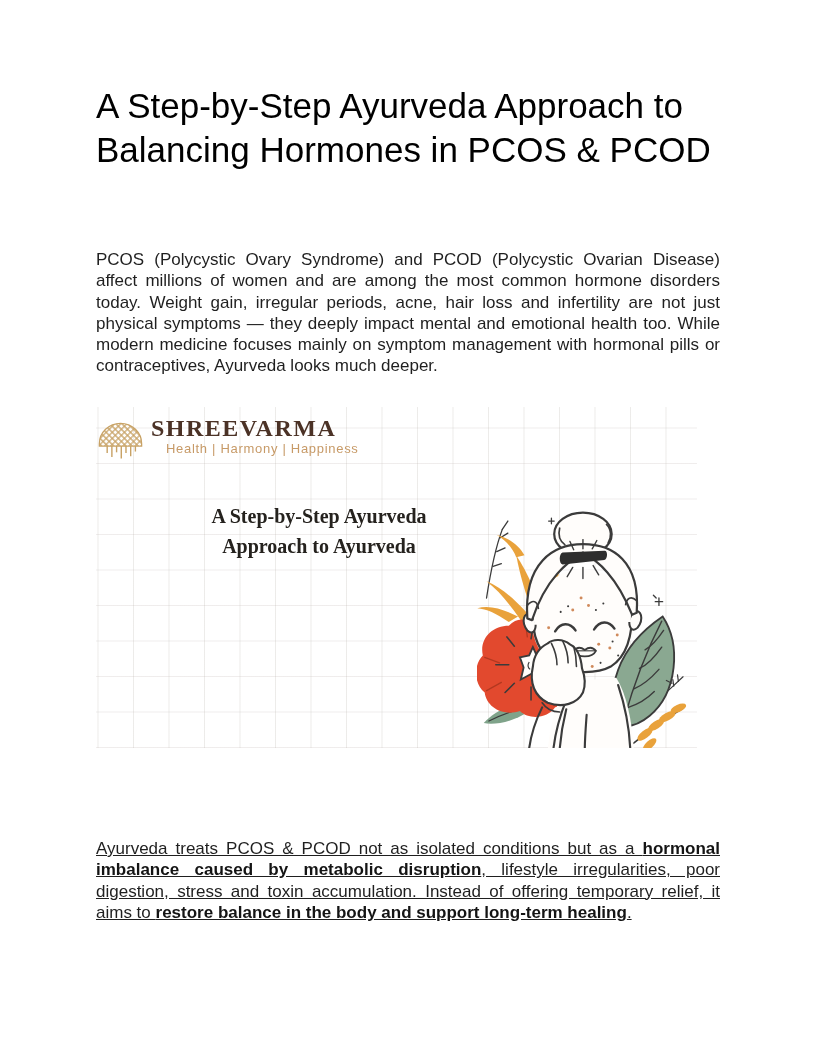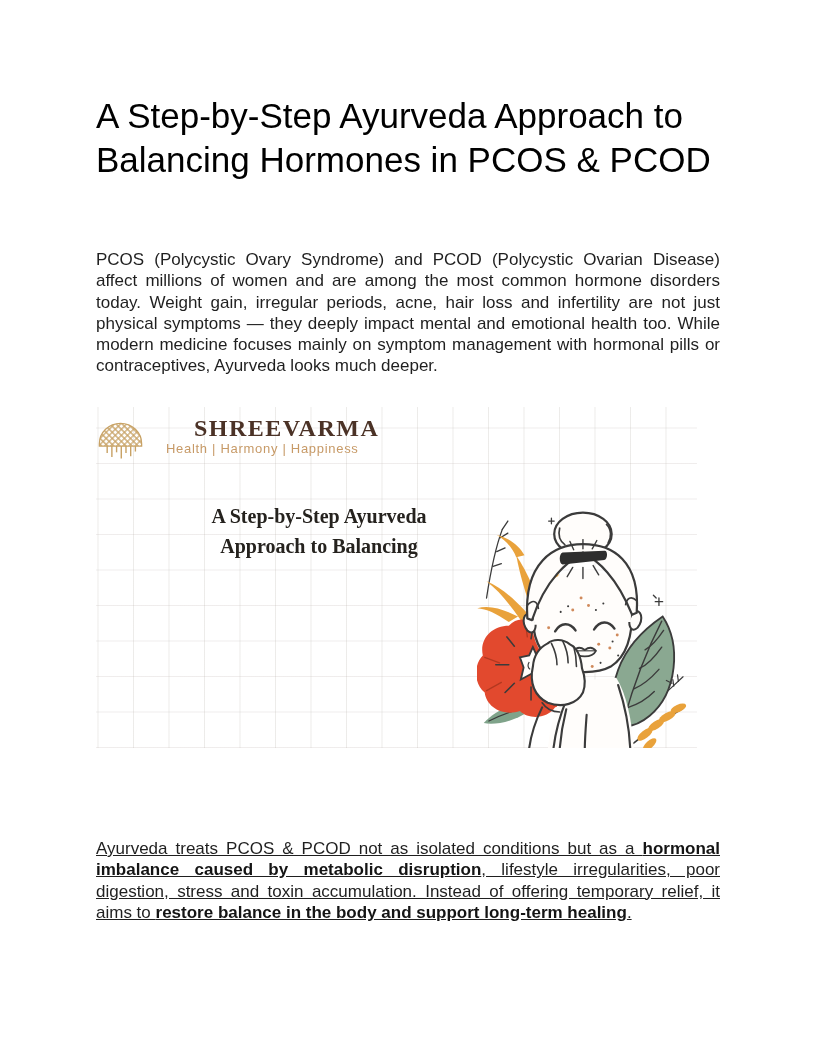--- a/index.html
+++ b/index.html
@@ -5,21 +5,21 @@
   html,body{margin:0;padding:0;background:#e8e8e8;}
   .page{
     position:relative;
     width:816px;height:1056px;
     margin:0 auto;
     background:#ffffff;
     font-family:"Liberation Sans", sans-serif;
     overflow:hidden;
   }
   .doc-title{
-    position:absolute;left:96px;top:94px;width:640px;
+    position:absolute;left:96px;top:84px;width:640px;
     font-weight:400;font-size:35px;line-height:44px;
     color:#000000;margin:0;letter-spacing:0;
   }
   .doc-title .tl{display:block;}
   .body-para{
     position:absolute;left:96px;width:624px;margin:0;
     font-size:17px;line-height:21.3px;color:#1f1f1f;
     text-align:justify;
   }
   .para1{top:249px;}
@@ -33,21 +33,21 @@
     background-image:
       linear-gradient(to right, rgba(190,186,178,0.28) 1px, transparent 1px),
       linear-gradient(to bottom, rgba(195,185,182,0.26) 1px, transparent 1px);
     background-size:35.5px 35.5px;
     background-position:1.5px 20.5px;
   }
   .logo{position:absolute;left:1px;top:8px;display:flex;align-items:flex-start;gap:7px;}
   .logo-icon{width:47px;height:44px;flex:0 0 auto;margin-top:2px;}
   .logo-name{
     font-family:"Liberation Serif", serif;font-weight:700;
-    font-size:24px;line-height:26px;letter-spacing:1.5px;color:#4b3226;margin-left:43px;
+    font-size:24px;line-height:26px;letter-spacing:1.5px;color:#4b3226;
   }
   .logo-tagline{
     font-size:13px;line-height:13px;letter-spacing:0.7px;
     color:#c79a67;padding-left:15px;margin-top:1px;
   }
   .banner-title{
     position:absolute;left:36px;top:94px;width:374px;
     text-align:center;
     font-family:"Liberation Serif", serif;font-weight:700;
     font-size:20px;line-height:30px;color:#25221e;
@@ -88,21 +88,21 @@
         </g>
       </svg>
       <div class="logo-text">
         <div class="logo-name">SHREEVARMA</div>
         <div class="logo-tagline">Health | Harmony | Happiness</div>
       </div>
     </div>
 
     <div class="banner-title">
       <div>A Step-by-Step Ayurveda</div>
-      <div>Approach to Balancing</div>
+      <div>Approach to Ayurveda</div>
     </div>
 
     <svg class="illus" viewBox="0 0 240 260">
 
       <g fill="none" stroke="#3b3b3b" stroke-width="1.4" stroke-linecap="round">
         <path d="M10,96 C14,70 18,46 27,22"></path>
         <path d="M27,22 l6,-9"></path>
           <path d="M25,31 l8,-5"></path>
         <path d="M21,46 l9,-4"></path>
           <path d="M17,62 l9,-3"></path>

